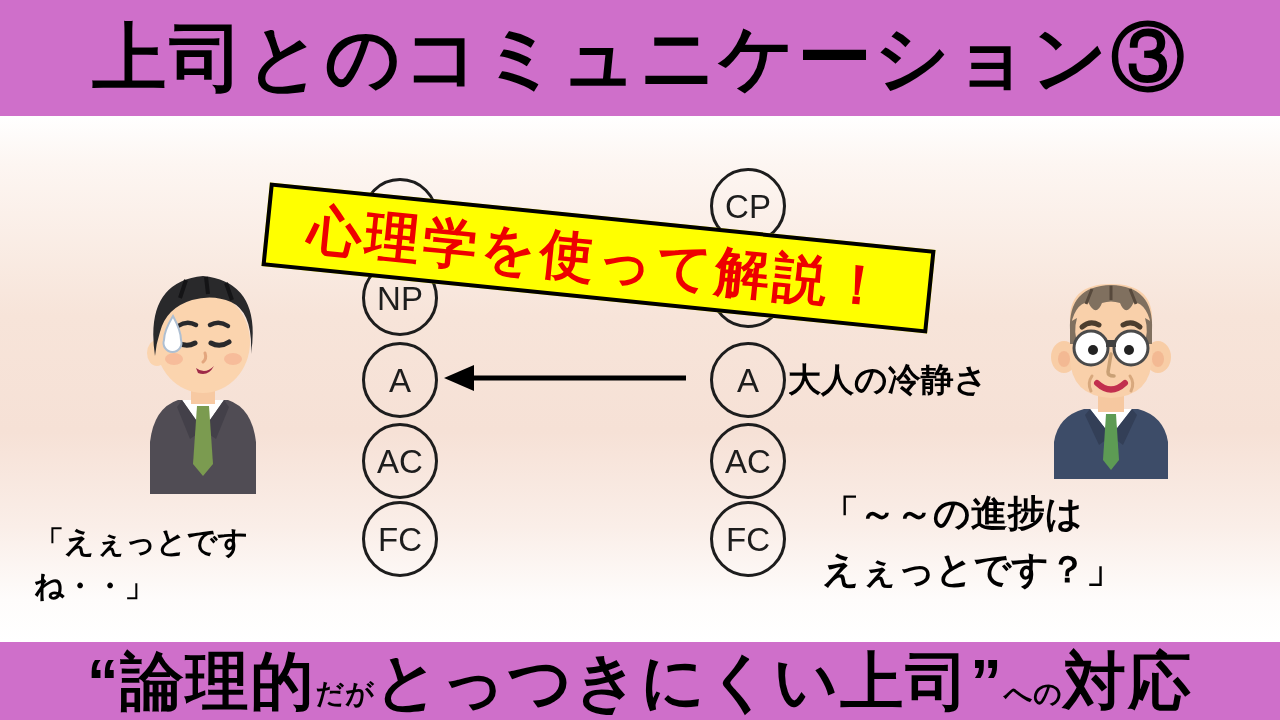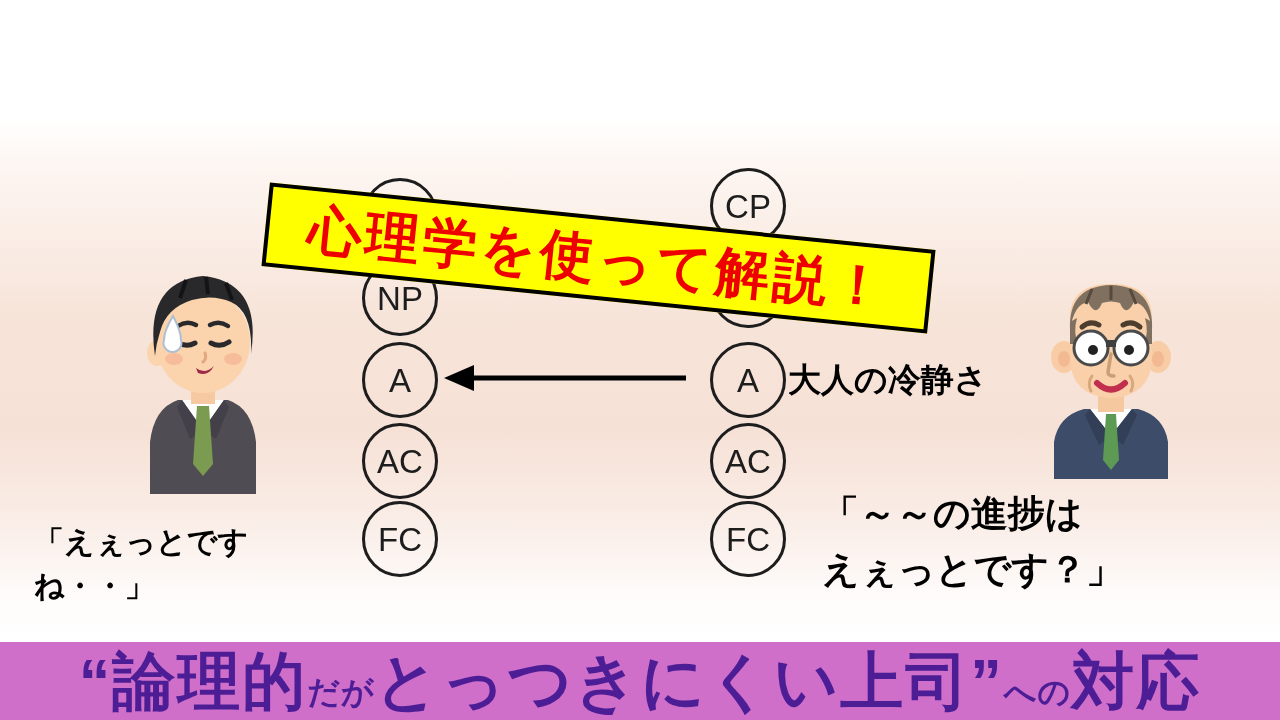--- a/index.html
+++ b/index.html
@@ -63,30 +63,33 @@
     font-size:37px;font-weight:bold;color:#000;line-height:1.5;white-space:nowrap;
   }
   
   .char-left{position:absolute;left:128px;top:140px;width:150px;height:238px;z-index:2;}
   .char-right{position:absolute;left:1036px;top:148px;width:150px;height:215px;z-index:2;}
   
   .bottom-banner{
     position:absolute;left:0;top:642px;width:1280px;height:78px;
     background:#cf6fca;
     display:flex;align-items:baseline;justify-content:center;
-    white-space:nowrap;color:#4c1d95;
+    white-space:nowrap;color:#000000;
   }
   .bottom-banner .big{font-size:63px;font-weight:bold;letter-spacing:2px;line-height:78px;}
-  .bottom-banner .small{font-size:32px;font-weight:bold;letter-spacing:1px;font-family:Liberation Mono, monospace;}
+  .bottom-banner .small{font-size:28px;font-weight:bold;letter-spacing:1px;font-family:Liberation Mono, monospace;}
 </style>
 </head>
 <body>
 
 <div class="slide">
 
+  <div class="top-banner">
+    <div class="title">上司とのコミュニケーション③</div>
+  </div>
 
   <div class="stage">
 
     <svg class="char-left" viewBox="0 0 150 238">
       <path d="M22,238 L22,186 Q26,152 50,144 L100,144 Q124,152 128,186 L128,238 Z" fill="#504c54"></path>
       <path d="M54,144 L96,144 L75,174 Z" fill="#ffffff"></path>
       <path d="M54,144 L75,174 L62,183 L49,151 Z" fill="#434049"></path>
       <path d="M96,144 L75,174 L88,183 L101,151 Z" fill="#434049"></path>
       <path d="M69,150 L81,150 L85,208 L75,220 L65,208 Z" fill="#7b9b50"></path>
       <rect x="63" y="122" width="24" height="26" fill="#f7c9a2"></rect>

